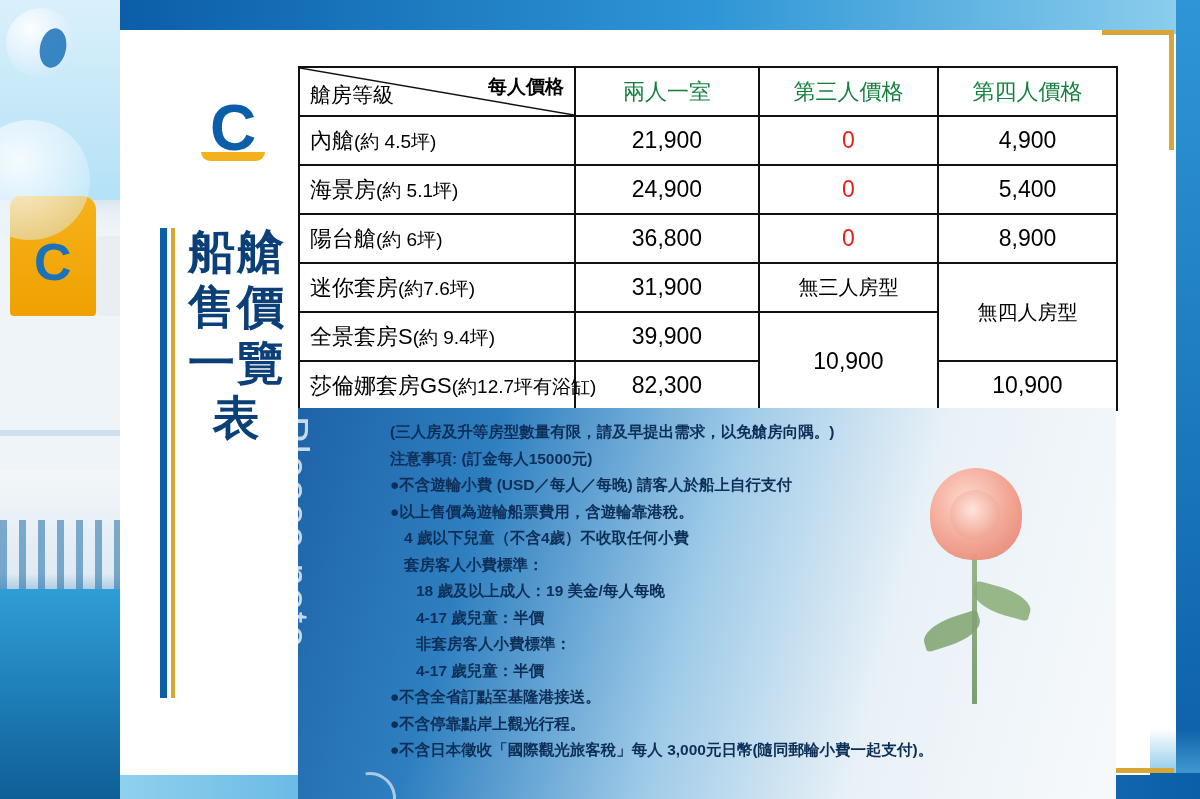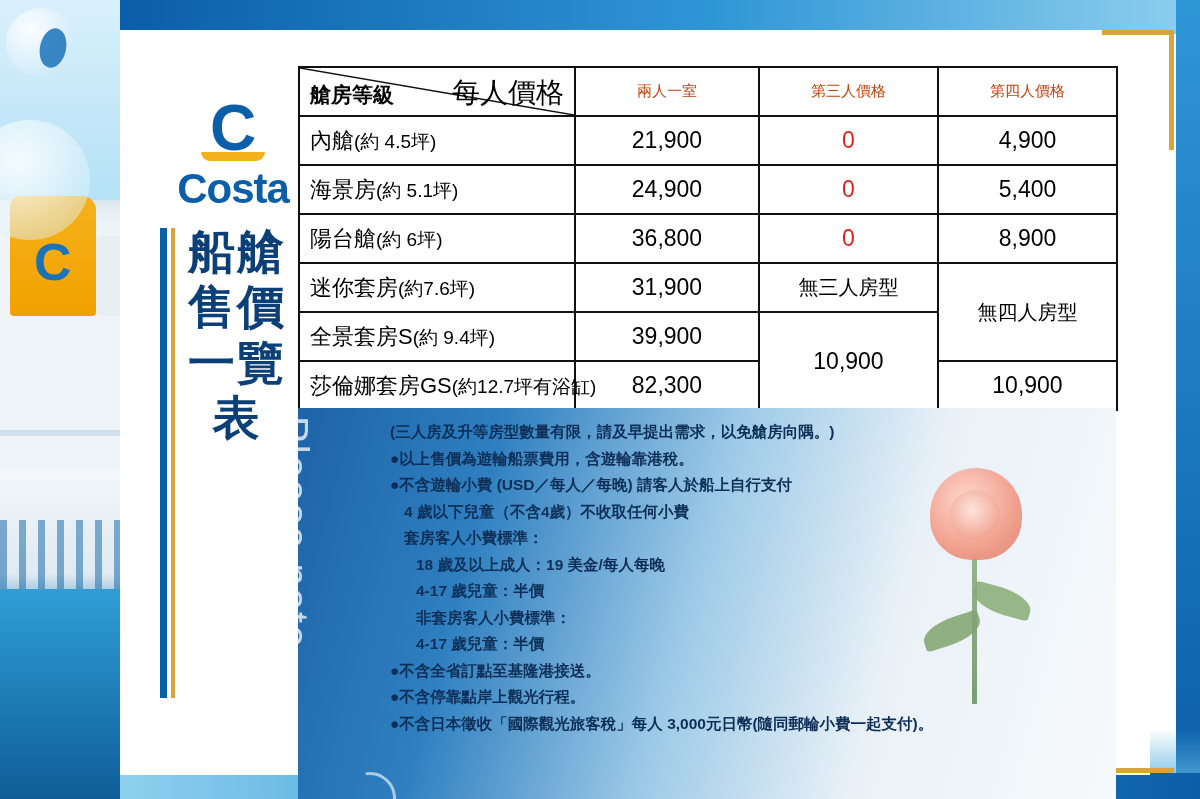--- a/index.html
+++ b/index.html
@@ -185,28 +185,28 @@
   .hdr-diag {
     position: relative;
     height: 68px;
     padding: 0;
   }
   .hdr-diag .diag-line {
     position:absolute; left:0; top:0; width:100%; height:100%;
   }
   .hdr-diag .lbl-top {
     position:absolute; right:10px; top:6px;
-    font-size: 28px; color:#000; font-weight:400;
+    font-size: 19px; color:#000; font-weight:700;
   }
   .hdr-diag .lbl-bottom {
     position:absolute; left:10px; bottom:6px;
-    font-size: 21px; color:#000; font-weight:700;
+    font-size: 21px; color:#000; font-weight:400;
   }
   th.hdr {
-    font-size: 15px; font-weight: 500; color:#c2410c; height:68px;
+    font-size: 22px; font-weight: 500; color:#15803d; height:68px;
   }
   td.room {
     padding-left: 10px;
     font-size: 22px;
     color:#000;
     white-space: nowrap;
   }
   td.room .sz {
     font-size: 19px;
   }
@@ -331,21 +331,20 @@
   <div class="bg-bottom"></div>
 
   <div class="card"></div>
   <div class="gold-frame-top"></div>
   <div class="gold-frame-right"></div>
   <div class="gold-frame-bottom"></div>
 
   <div class="logo">
     <div class="c-mark">C</div>
     <div class="c-accent"></div>
-    <div class="word">Costa</div>
   </div>
 
   <div class="vtitle-bar-left"></div>
   <div class="vtitle-bar-gold"></div>
   <div class="vtitle">船艙售價一覽表</div>
 
   <div class="table-wrap">
     <table class="price">
       <colgroup>
         <col class="c1">
@@ -424,22 +423,23 @@
     <div class="swirl"></div>
     <div class="rose">
       <div class="leaf-l"></div>
       <div class="leaf-r"></div>
       <div class="stem"></div>
       <div class="bloom"></div>
       <div class="bloom2"></div>
     </div>
     <div class="note-lines" id="note-lines">
         <div class="note-line b">(三人房及升等房型數量有限，請及早提出需求，以免艙房向隅。)</div>
+        <div class="note-line b">注意事項: (訂金每人15000元)</div>
+        <div class="note-line b">●不含遊輪小費 (USD／每人／每晚) 請客人於船上自行支付</div>
         <div class="note-line b">●以上售價為遊輪船票費用，含遊輪靠港稅。</div>
-        <div class="note-line b">●不含遊輪小費 (USD／每人／每晚) 請客人於船上自行支付</div>
         <div class="note-line b ind1">4 歲以下兒童（不含4歲）不收取任何小費</div>
         <div class="note-line b ind1">套房客人小費標準：</div>
         <div class="note-line b ind2">18 歲及以上成人：19 美金/每人每晚</div>
         <div class="note-line b ind2">4-17 歲兒童：半價</div>
         <div class="note-line b ind2">非套房客人小費標準：</div>
         <div class="note-line b ind2">4-17 歲兒童：半價</div>
         <div class="note-line b">●不含全省訂點至基隆港接送。</div>
         <div class="note-line b">●不含停靠點岸上觀光行程。</div>
         <div class="note-line b">●不含日本徵收「國際觀光旅客稅」每人 3,000元日幣(隨同郵輪小費一起支付)。</div>
       </div>

